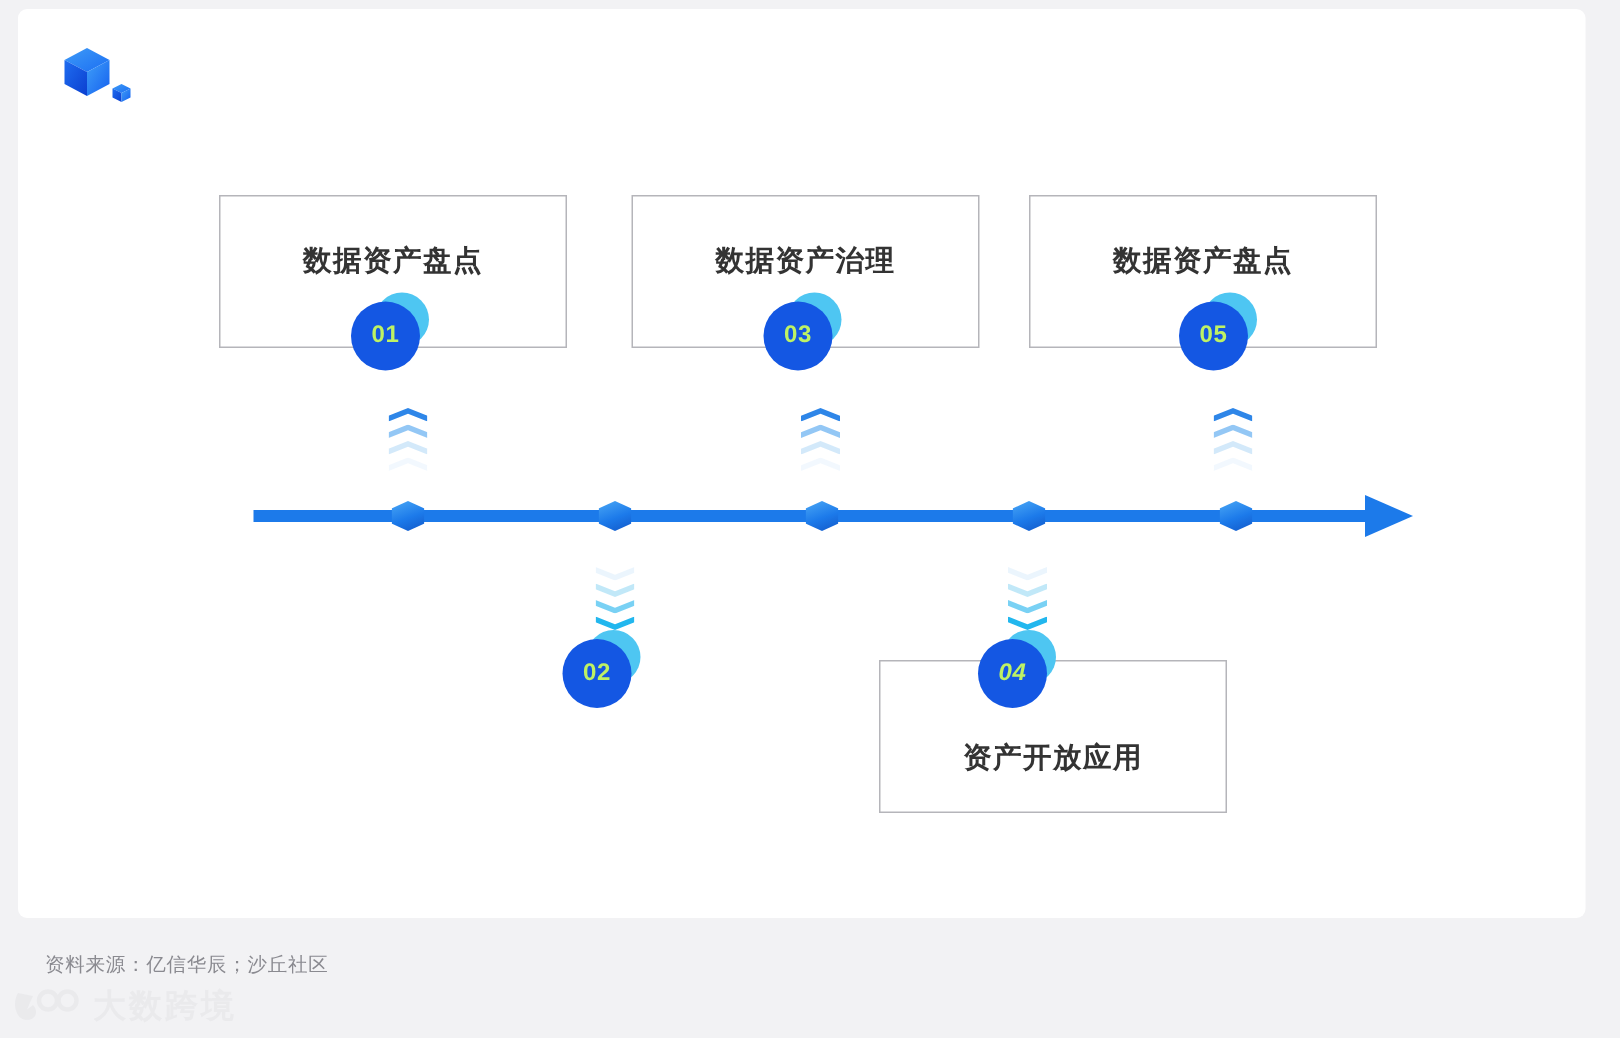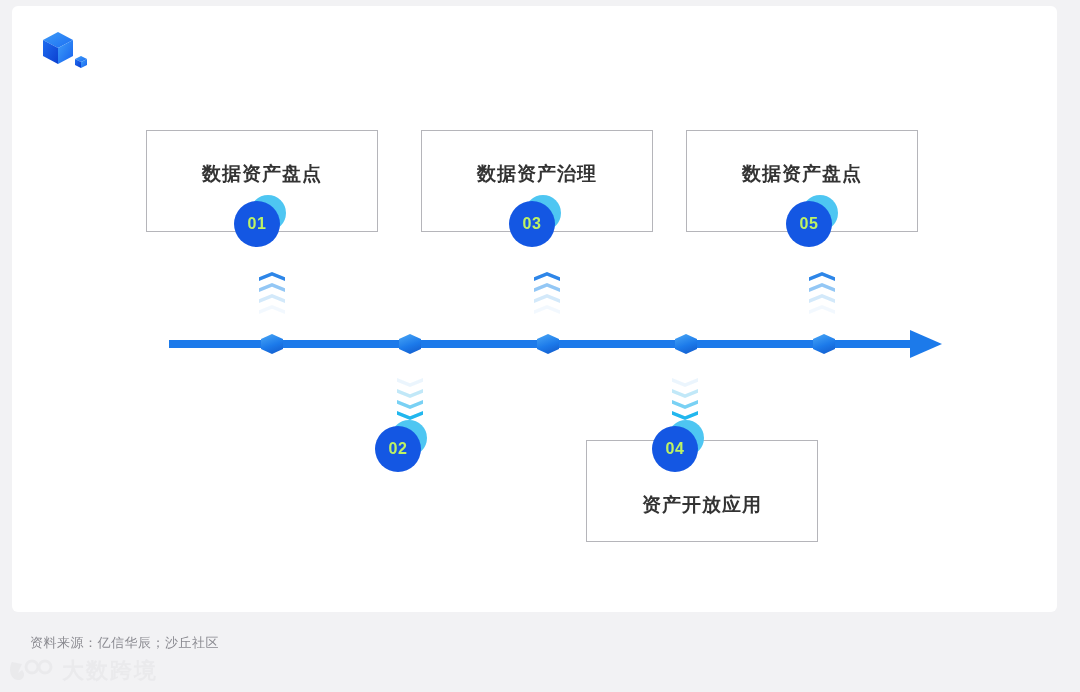--- a/index.html
+++ b/index.html
@@ -289,21 +289,21 @@
   <div class="stage-badge" style="left:363px; top:420px;">
     <span class="badge-accent"></span>
     <span class="badge-main">
       <span class="badge-num">02</span>
     </span>
   </div>
 
   <div class="stage-box bottom" style="left:574px; top:434px;">
     <span class="stage-label">资产开放应用</span>
   </div>
-  <div class="stage-badge" style="left:640px; top:420px;">
+  <div class="stage-badge" style="left:640px; top:420px;font-style:italic;">
     <span class="badge-accent"></span>
     <span class="badge-main">
       <span class="badge-num">04</span>
     </span>
   </div>
 
 </div>
 
 <div id="source-note">资料来源：亿信华辰；沙丘社区</div>
 

